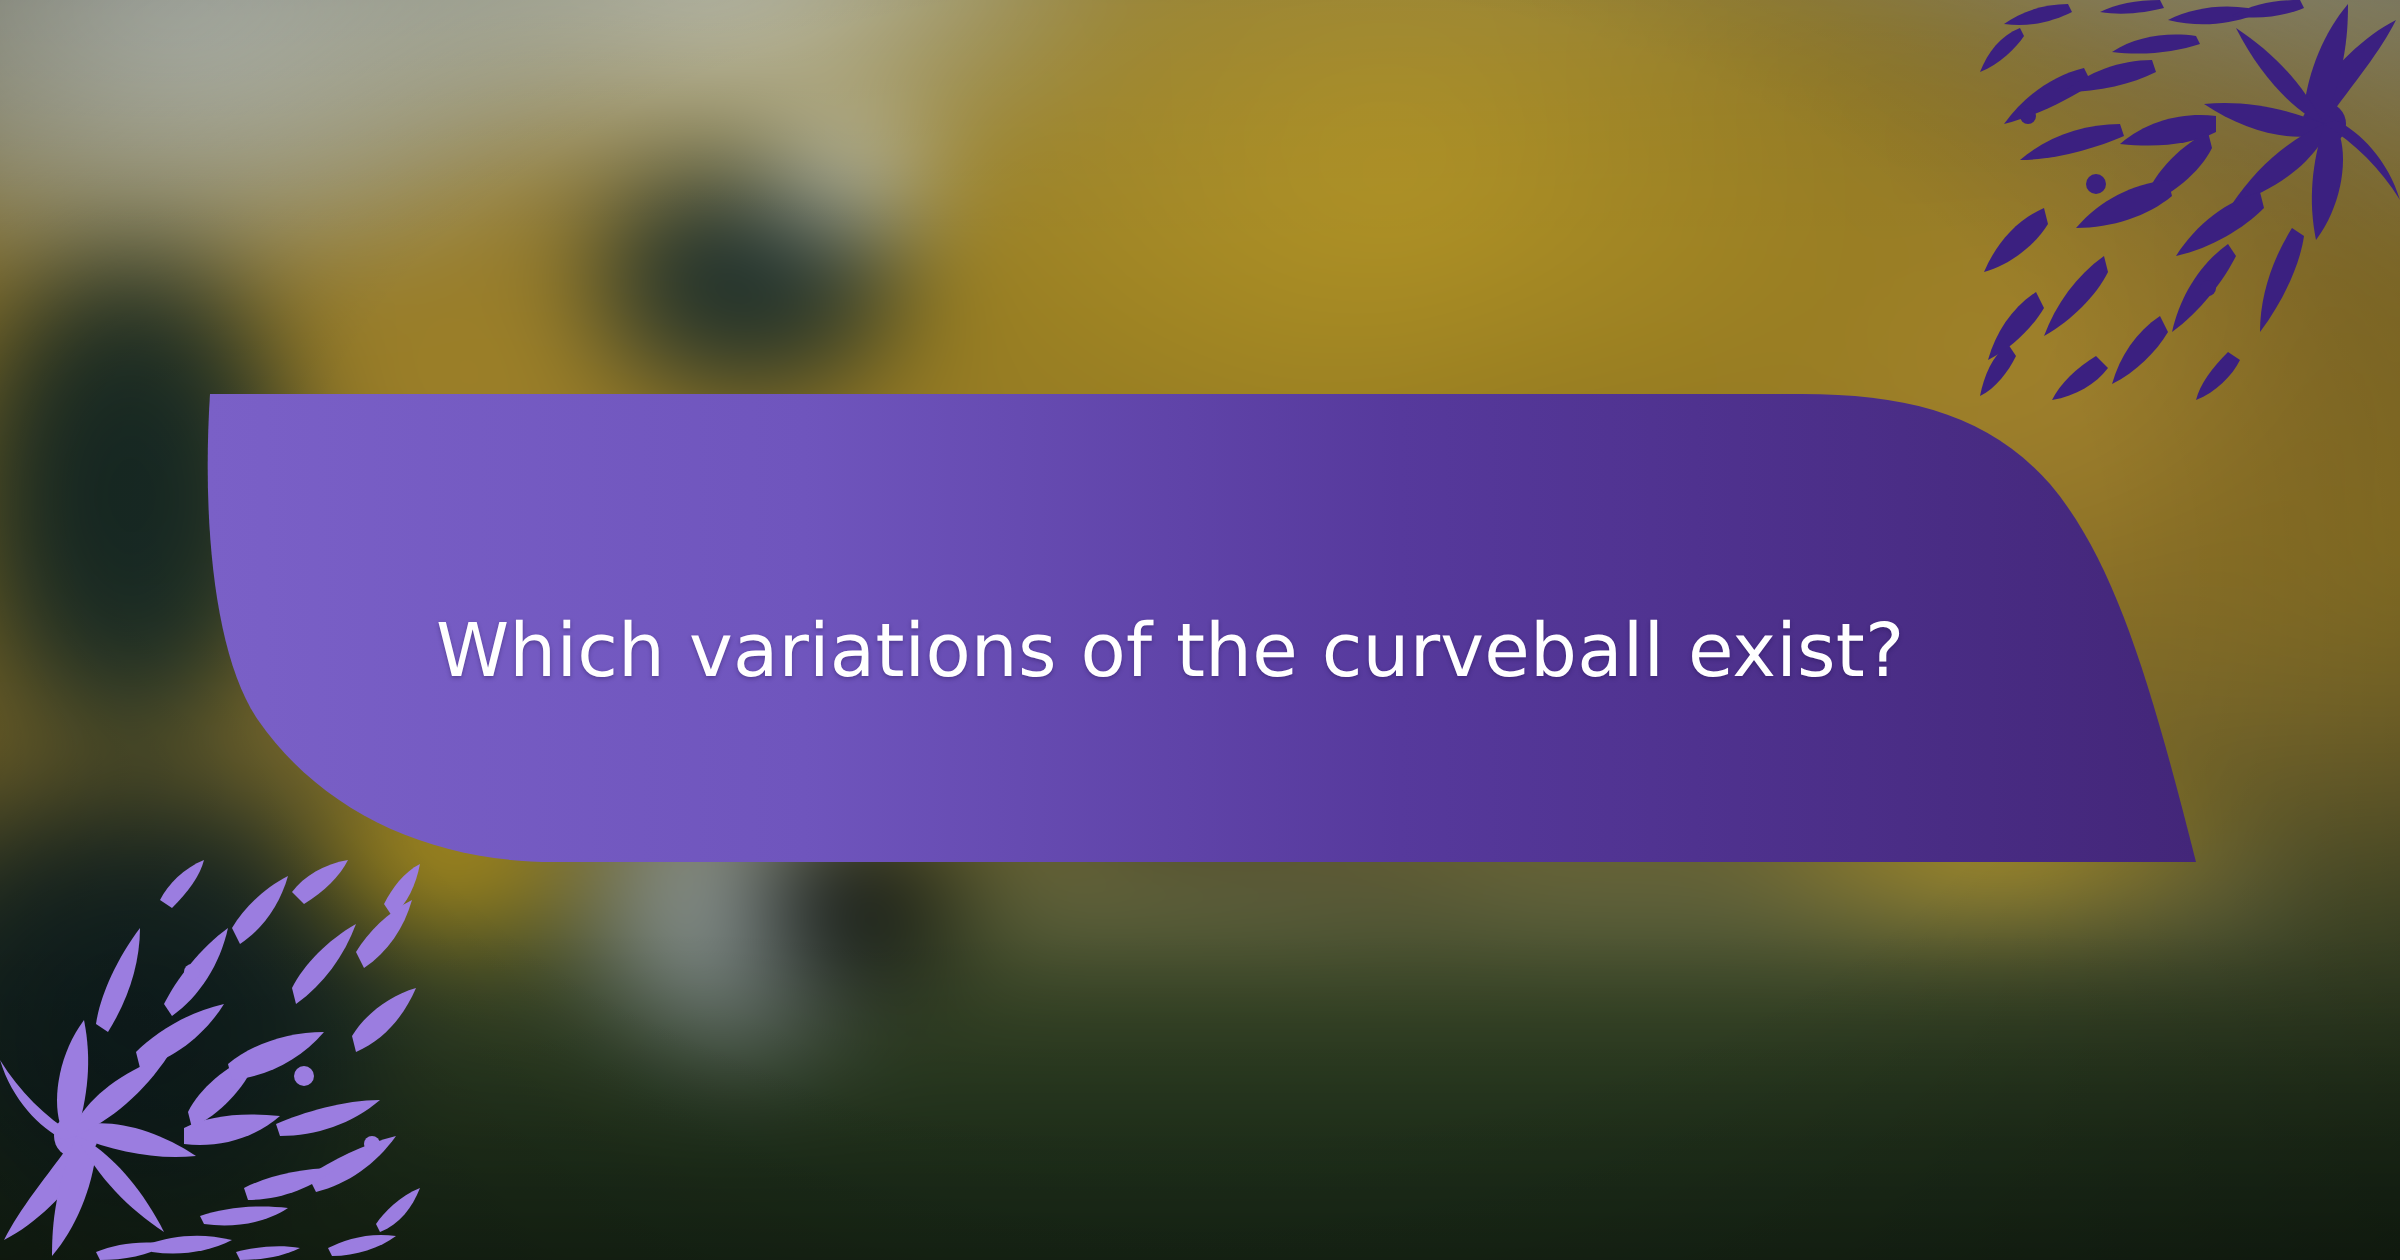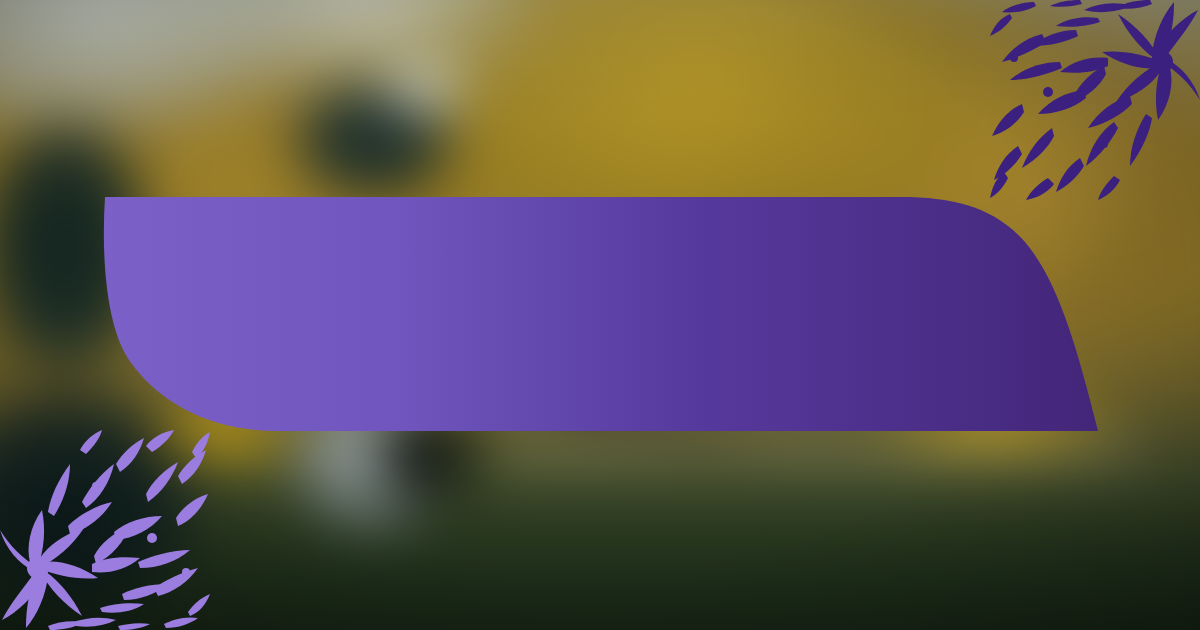--- a/index.html
+++ b/index.html
@@ -301,14 +301,15 @@
         L 806 7
         C 860 7, 900 18, 930 52
         C 962 90, 980 150, 1003 241
         L 182 241
         C 120 241, 66 216, 34 170
         C 12 138, 6 70, 10 7
         Z" fill="url(#bannerGrad)"></path>
     </svg>
   </div>
 
+  <div class="banner-title">Which variations of the curveball exist?</div>
 
 </div>
 
 </body></html>

